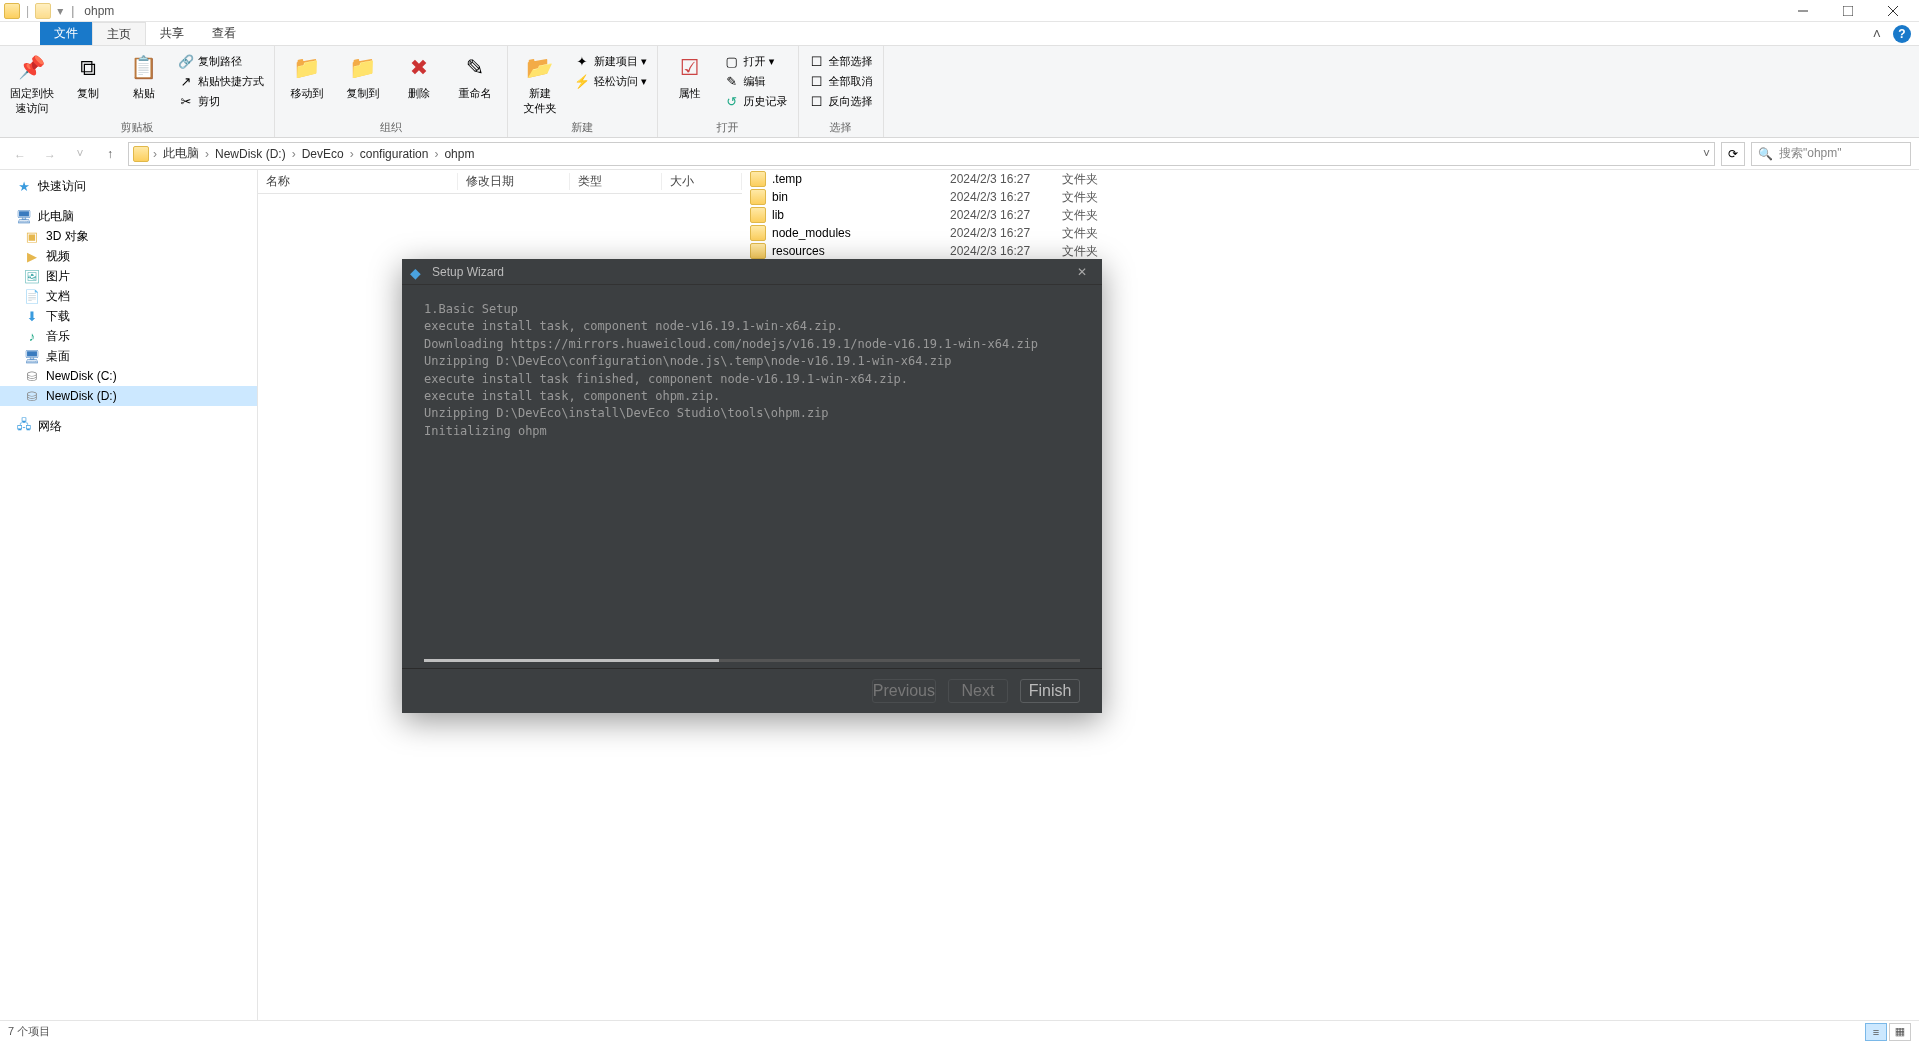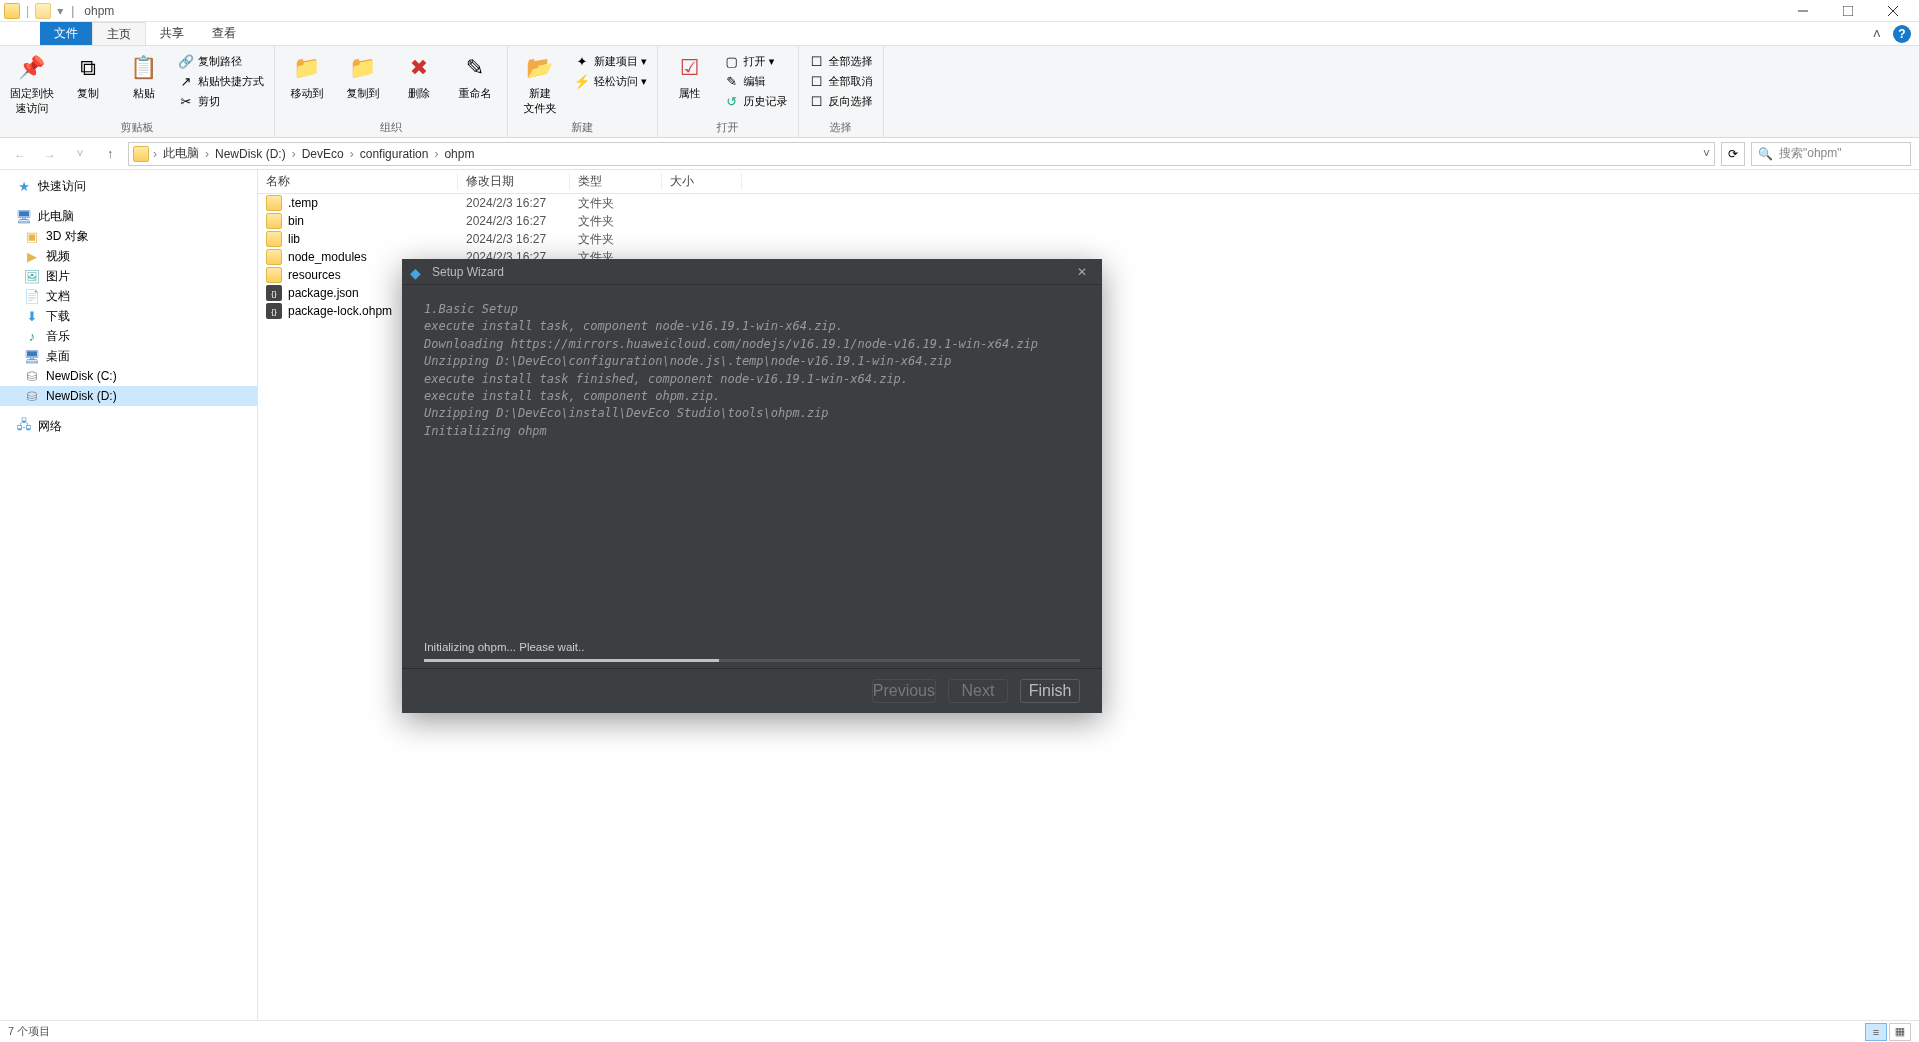--- a/index.html
+++ b/index.html
@@ -56,21 +56,21 @@
 .nico { width: 16px; height: 16px; display: inline-flex; align-items: center; justify-content: center; font-size: 13px; }
 .nico.star { color: #3a9bde; }
 .nico.pc { color: #3a7bbf; }
 .nico.disk { color: #888; }
 .nico.net { color: #3a9bde; }
 .nico.folder { color: #e6b74e; }
 .nico.music { color: #2a8; }
 .nico.dl { color: #3a9bde; }
 .nico.img { color: #4aa; }
 
-.content { flex: 1; display: flex; flex-direction: column; }
+.content { flex: 1; display: flex; }
 .col-headers { height: 24px; display: flex; align-items: center; border-bottom: 1px solid #e5e5e5; color: #444; }
 .col { padding: 0 8px; border-right: 1px solid #eee; }
 .col.c-name { width: 200px; }
 .col.c-date { width: 112px; }
 .col.c-type { width: 92px; }
 .col.c-size { width: 80px; }
 .file-list { flex: 1; }
 .file-row { height: 18px; display: flex; align-items: center; }
 .file-row .cell { padding: 0 8px; }
 .cell.c-name { width: 200px; display: flex; align-items: center; gap: 6px; }
@@ -83,21 +83,21 @@
 .status-bar { height: 22px; border-top: 1px solid #e5e5e5; display: flex; align-items: center; padding: 0 8px; font-size: 11px; color: #555; }
 .status-bar .view-btns { margin-left: auto; display: flex; gap: 2px; }
 .status-bar .vbtn { width: 22px; height: 18px; border: 1px solid #ccc; display: flex; align-items: center; justify-content: center; font-size: 11px; }
 .status-bar .vbtn.active { background: #cce8ff; border-color: #7ab8e8; }
 
 
 .wizard { position: absolute; left: 402px; top: 259px; width: 700px; height: 454px; background: #3c3f41; color: #bbb; box-shadow: 0 8px 30px rgba(0,0,0,0.4); display: flex; flex-direction: column; font-size: 12px; }
 .wiz-title { height: 26px; display: flex; align-items: center; padding: 0 8px; background: #3c3f41; border-bottom: 1px solid #323232; }
 .wiz-title .wiz-ico { width: 14px; height: 14px; margin-right: 8px; color: #4aa3df; font-size: 14px; }
 .wiz-title .wiz-close { margin-left: auto; color: #aaa; width: 24px; text-align: center; }
-.wiz-body { flex: 1; padding: 16px 22px 8px; font-family: Consolas, monospace; font-size: 12px; color: #999; line-height: 1.45; white-space: pre; overflow: hidden; font-style: italic; }
+.wiz-body { flex: 1; padding: 16px 22px 8px; font-family: Consolas, monospace; font-size: 12px; color: #999; line-height: 1.45; white-space: pre; overflow: hidden; }
 .wiz-status { padding: 2px 22px; font-size: 11.5px; color: #ccc; }
 .wiz-progress { height: 3px; margin: 4px 22px 6px; background: #555; position: relative; }
 .wiz-progress .bar { position: absolute; top: 0; left: 0; bottom: 0; width: 45%; background: #bfbfbf; }
 .wiz-file { padding: 2px 22px 10px; font-size: 11.5px; color: #ccc; }
 .wiz-sepline { height: 1px; background: #2b2b2b; margin: 0; }
 .wiz-footer { height: 44px; display: flex; align-items: center; justify-content: flex-end; gap: 12px; padding: 0 22px; }
 .wiz-btn { min-width: 60px; height: 24px; border: 1px solid #5a5d5f; background: #3c3f41; color: #bbb; display: flex; align-items: center; justify-content: center; border-radius: 3px; font-size: 16px; }
 .wiz-btn.disabled { color: #777; border-color: #4a4d4f; }
 .wiz-btn.primary { border-color: #5a5d5f; }
 
@@ -441,21 +441,20 @@
     <span class="wiz-close">✕</span>
   </div>
   <div class="wiz-body">1.Basic Setup
 execute install task, component node-v16.19.1-win-x64.zip.
 Downloading https://mirrors.huaweicloud.com/nodejs/v16.19.1/node-v16.19.1-win-x64.zip
 Unzipping D:\DevEco\configuration\node.js\.temp\node-v16.19.1-win-x64.zip
 execute install task finished, component node-v16.19.1-win-x64.zip.
 execute install task, component ohpm.zip.
 Unzipping D:\DevEco\install\DevEco Studio\tools\ohpm.zip
 Initializing ohpm</div>
-  <div class="wiz-status">Initializing ohpm... Please wait..</div>
   <div class="wiz-progress">
       <div class="bar"></div>
     </div>
   <div class="wiz-sepline"></div>
   <div class="wiz-footer">
     <div class="wiz-btn disabled">Previous</div>
     <div class="wiz-btn disabled">Next</div>
     <div class="wiz-btn primary">Finish</div>
   </div>
 </div>

